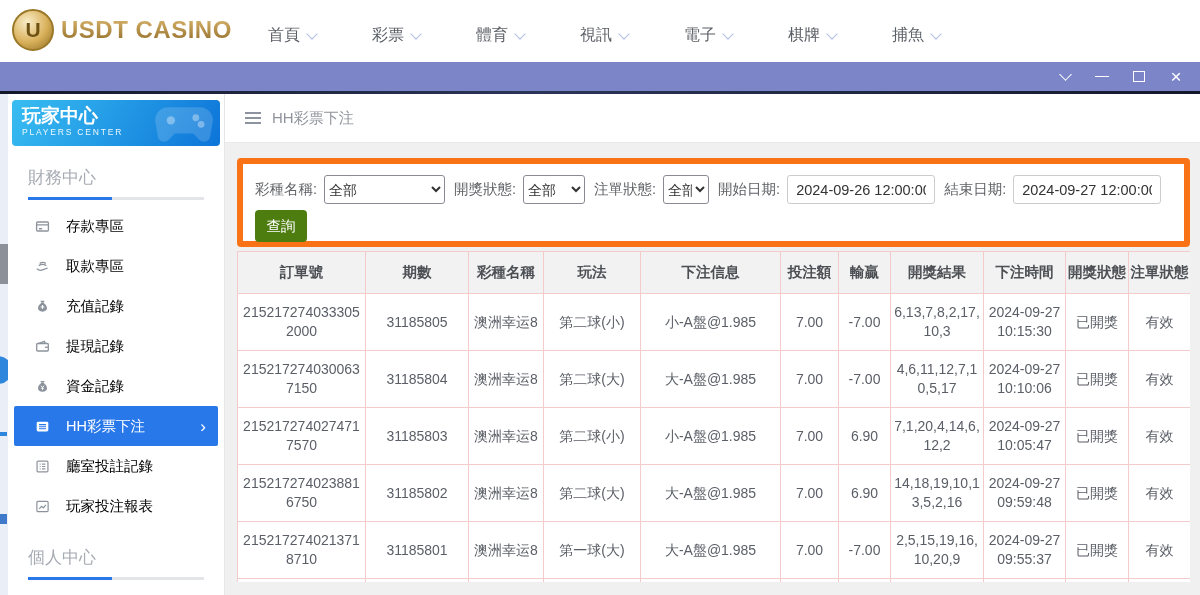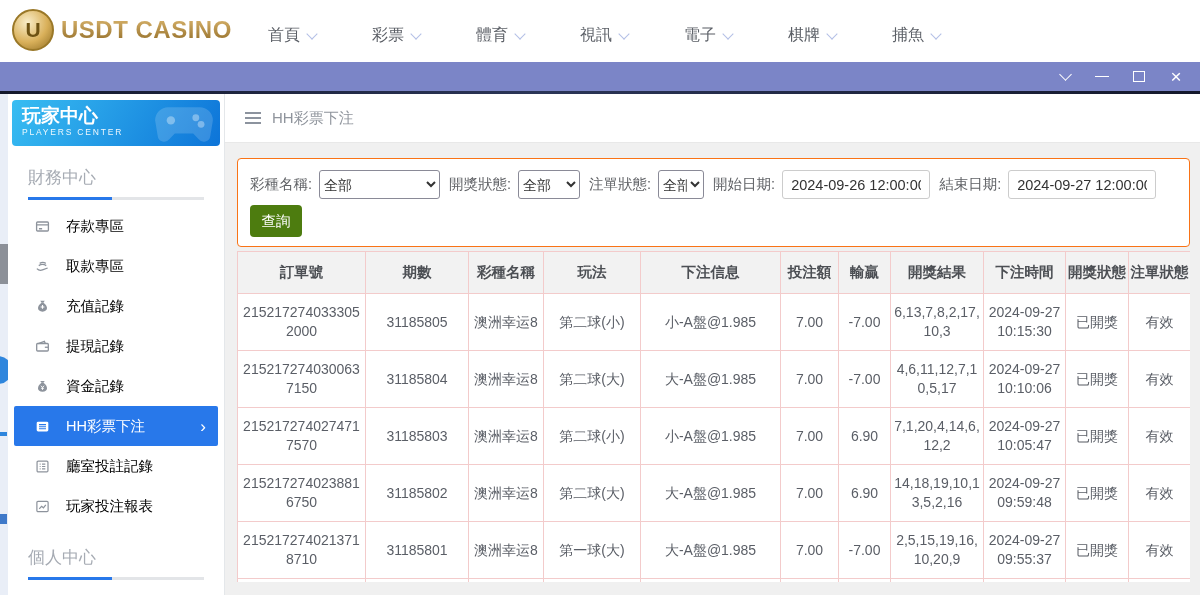--- a/index.html
+++ b/index.html
@@ -60,21 +60,21 @@
   .sb-item.active .icon { color:#fff; }
   .chev-right { margin-left:auto; font-size:17px; line-height:1; color:#fff; }
   
   .main { position:absolute; top:94px; left:225px; width:975px; height:501px; background:#f0f0f0; }
   .crumb { height:49px; background:#fff; border-bottom:1px solid #e8e8e8; display:flex; align-items:center;
     gap:11px; padding-left:20px; color:#8f949c; }
   .burger { display:flex; flex-direction:column; justify-content:space-between; width:16px; height:12px; cursor:pointer; }
   .burger i { display:block; height:2px; background:#8c939e; }
   .crumb-title { font-size:15px; }
   .content { position:absolute; top:50px; left:0; right:0; bottom:0; padding:14px 10px 0 12px; }
-  .filter-panel { height:89px; background:#fff; border:1px solid #f97316; border-radius:4px; padding:11px 12px; }
+  .filter-panel { height:89px; background:#fff; border:6px solid #f97316; border-radius:4px; padding:11px 12px; }
   .f-row { display:flex; align-items:center; gap:9px; font-size:14.5px; color:#606266; white-space:nowrap; }
   .f-label { margin-right:-2px; }
   select { height:29px; border:1px solid #8a8a97; border-radius:3px; background:#fff; font-size:14px;
     color:#333; font-family:"Liberation Sans",sans-serif; }
   .sel-lottery { width:121px; } .sel-draw { width:62px; } .sel-order { width:46px; }
   .date-input { width:148px; height:29px; border:1px solid #ccc; border-radius:3px; font-size:14.5px;
     color:#333; padding:0 8px; font-family:"Liberation Sans",sans-serif; }
   .btn-row { margin-top:6px; }
   .search-btn { width:52px; height:32px; background:#4d7c0f; color:#fff; border:none; border-radius:4px;
     font-size:14.5px; cursor:pointer; font-family:"Liberation Sans",sans-serif; }

